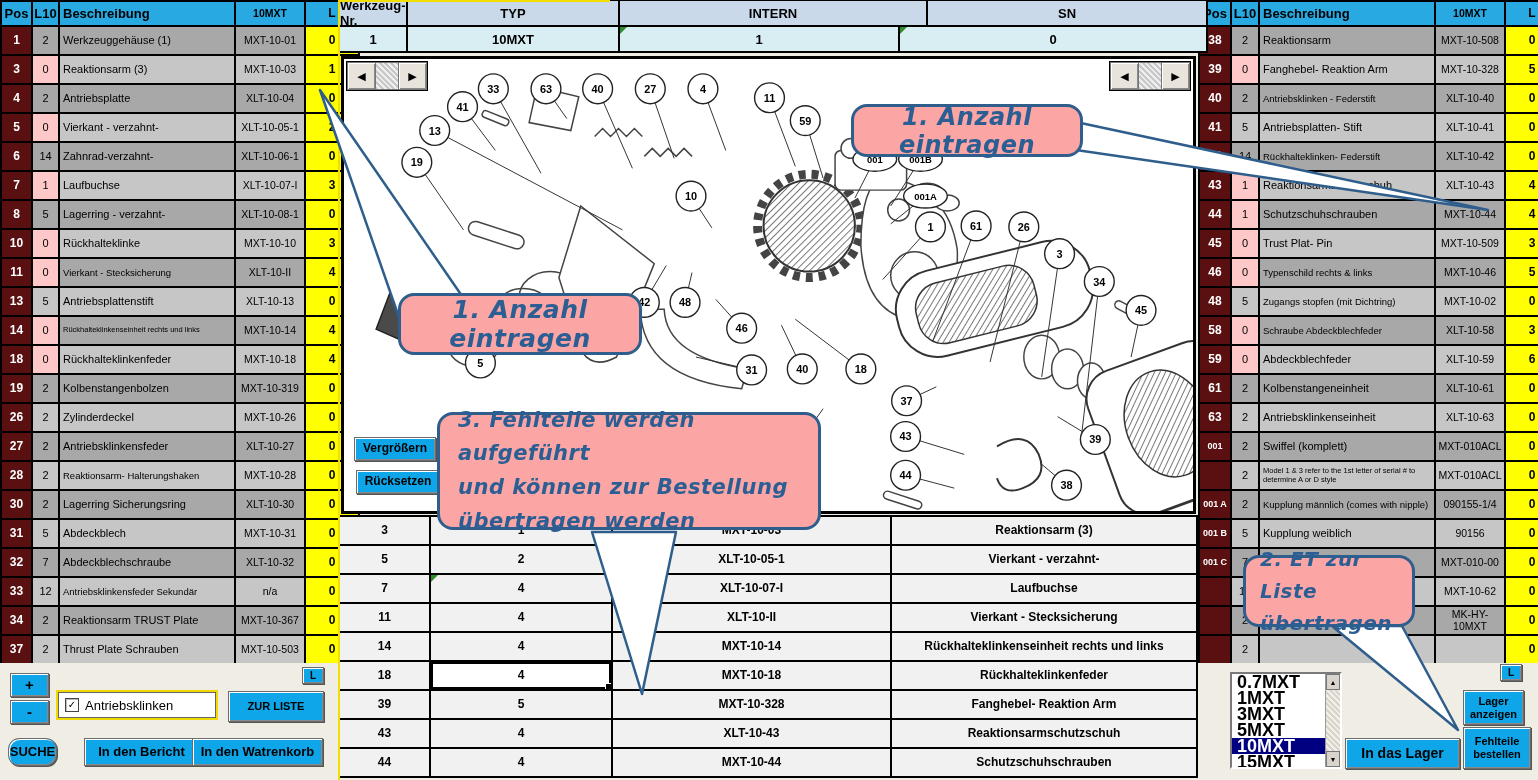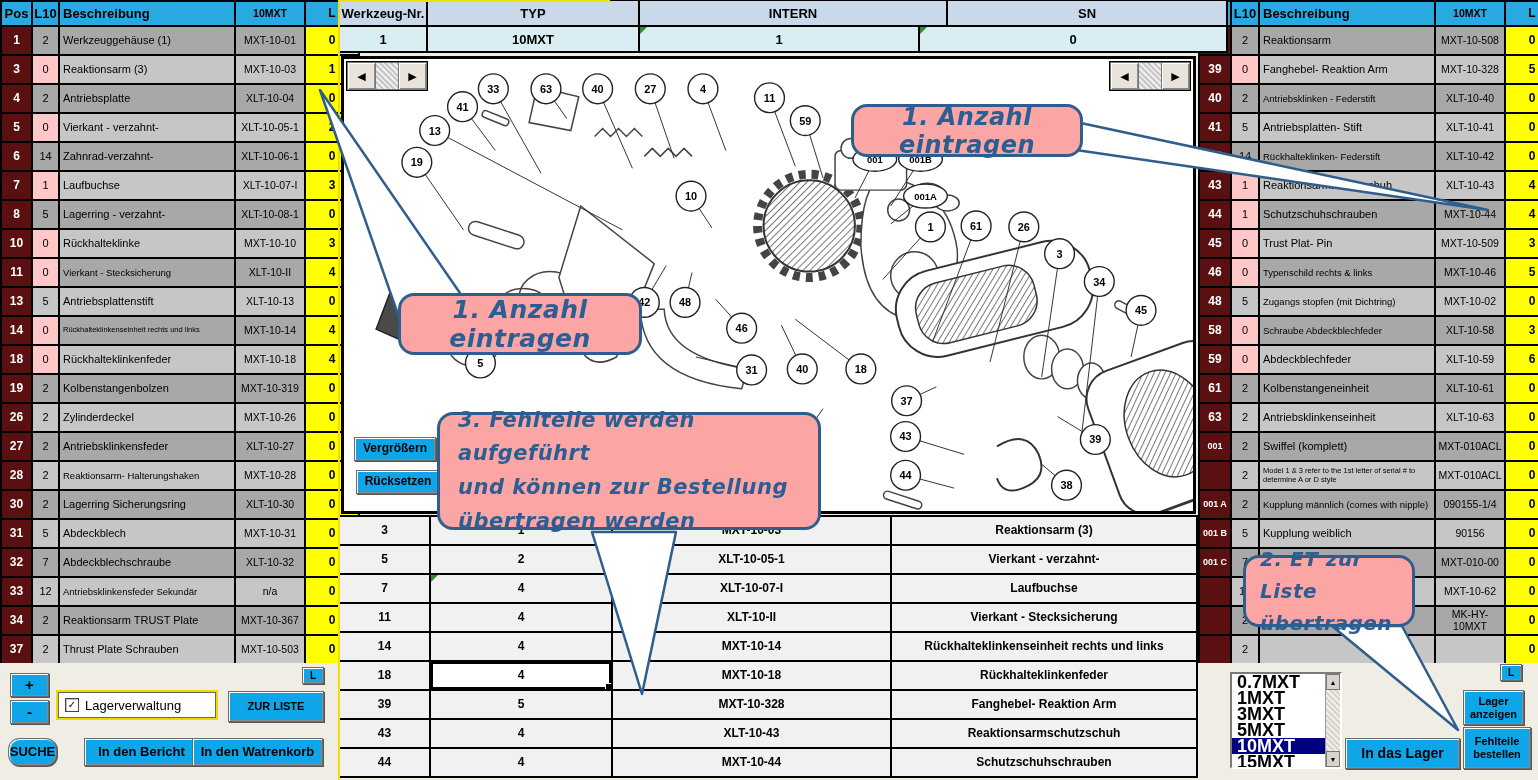--- a/index.html
+++ b/index.html
@@ -20,21 +20,21 @@
   .c-pos.small{font-size:9px;line-height:1;}
   .dark{background:#A8A8A8}.light{background:#C6C6C6}.pink{background:#FFC8C8}
   .c-l{background:#FFFF00;font-weight:bold;}
   .pcell.smalltext{font-size:9.5px}.pcell.tinytext{font-size:7.5px;line-height:1.1}
   
   .thead{position:absolute;left:338px;top:0;border-left:2px solid #000;border-top:1px solid #000;z-index:2;}
   .thr{display:flex;height:26px;}
   .thc{box-sizing:border-box;border-right:2px solid #000;border-bottom:2px solid #000;
        display:flex;align-items:center;justify-content:center;font-weight:bold;font-size:13px;position:relative;}
   .thc.lab{background:#C9D9EA}.thc.val{background:#D9EEF2}
-  .tc0{width:88px}.tc1{width:212px}.tc2{width:280px}.tc3{width:308px}
+  .tc0{width:68px}.tc1{width:212px}.tc2{width:280px}.tc3{width:308px}
   .gflag::before{content:'';position:absolute;left:0;top:0;width:0;height:0;
        border-top:7px solid #2E8B2E;border-right:7px solid transparent;}
   
   .btable{position:absolute;left:338px;top:515px;border-left:2px solid #000;border-top:2px solid #000;z-index:2;}
   .btable .prow{height:29px}
   .bc0{width:91px}.bc1{width:182px}.bc2{width:279px}.bc3{width:306px}
   .btable .pcell{background:#F1F1F1;font-weight:bold;font-size:12px;}
   .selcell{box-shadow:inset 0 0 0 2px #000;background:#fff !important;}
   .selcell::after{content:'';position:absolute;right:0;bottom:0;width:5px;height:5px;background:#000;border-left:1px solid #fff;border-top:1px solid #fff;}
   
@@ -642,21 +642,21 @@
         <div class="pcell bc3">Schutzschuhschrauben</div>
       </div>
     </div>
 
   <div class="panel" style="left:0;width:338px;"></div>
   <div class="btn" style="left:10px;top:673px;width:37px;height:22px;font-size:15px">+</div>
   <div class="btn" style="left:10px;top:700px;width:37px;height:22px;font-size:15px">-</div>
   <div class="btn" style="left:302px;top:667px;width:20px;height:15px;font-size:10px">L</div>
   <div class="checkfield">
     <span class="checkbox">✓</span>
-    <label>Lagerverwaltung</label>
+    <label>Antriebsklinken</label>
   </div>
   <div class="btn" style="left:228px;top:691px;width:94px;height:29px;font-size:11px">ZUR LISTE</div>
   <div class="btn" style="left:8px;top:738px;width:47px;height:26px;border-radius:11px;">SUCHE</div>
   <div class="btn" style="left:72px;top:738px;width:113px;height:26px;margin-left:12px;">In den Bericht</div>
   <div class="btn" style="left:192px;top:738px;width:129px;height:26px;">In den Watrenkorb</div>
 
   <div class="panel" style="left:1198px;width:340px;"></div>
   <div class="listbox">
     <div class="listitems" id="listitems">
         <div class="listitem">0.7MXT</div>

